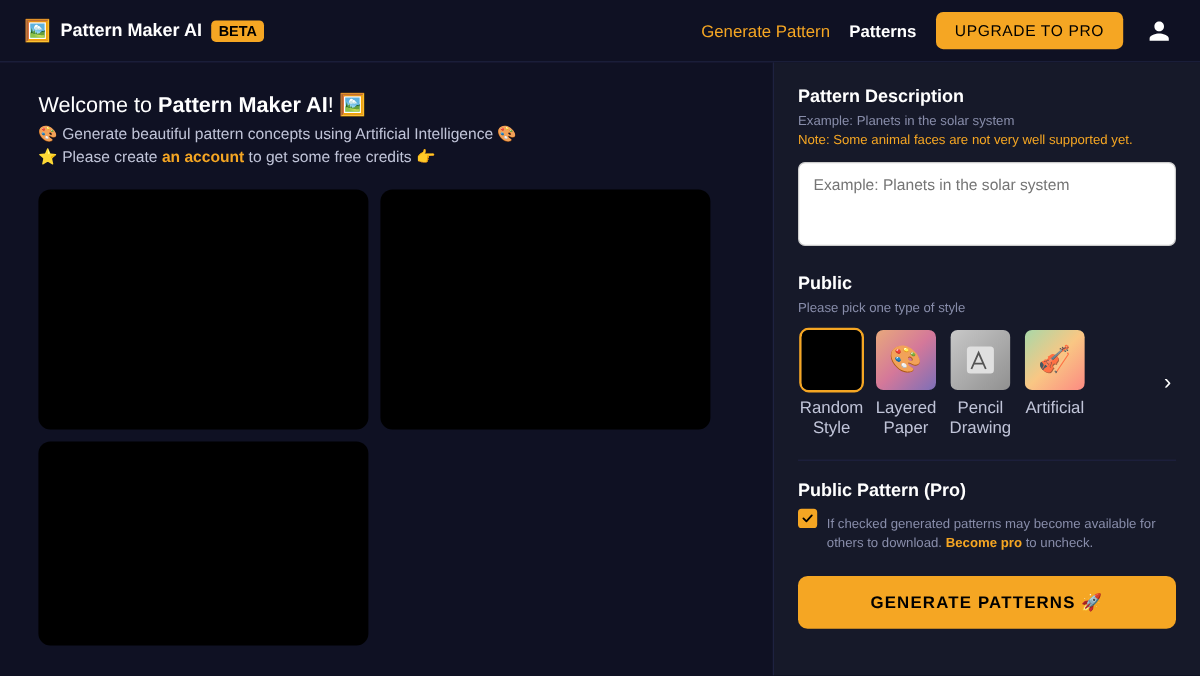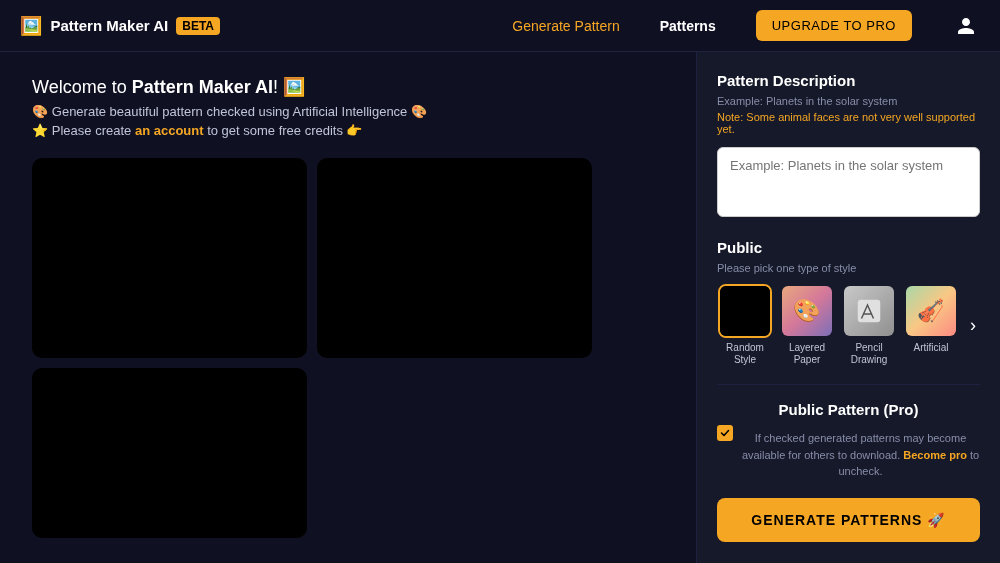--- a/index.html
+++ b/index.html
@@ -36,21 +36,21 @@
       background-color: #f5a623;
       color: #000;
       font-size: 12px;
       font-weight: 700;
       padding: 2px 6px;
       border-radius: 4px;
     }
     .header-nav {
       display: flex;
       align-items: center;
-      gap: 40px;
+      gap: 16px;
     }
     .nav-link-generate {
       color: #f5a623;
       font-size: 14px;
       font-weight: 500;
       cursor: pointer;
       text-decoration: none;
     }
     .nav-link-patterns {
       color: #ffffff;
@@ -134,21 +134,21 @@
       height: 200px;
     }
     .pattern-thumb-bottom {
       height: 170px;
       grid-column: span 1;
       grid-column-start: 1;
     }
 
     
     .right-panel {
-      width: 304px;
+      width: 356px;
       background-color: #161929;
       padding: 20px;
       border-left: 1px solid #1e2240;
       overflow-y: auto;
     }
     .section-title {
       font-size: 15px;
       font-weight: 700;
       color: #ffffff;
       margin-bottom: 6px;
@@ -239,41 +239,40 @@
     .style-thumb-watercolor {
       background: linear-gradient(135deg, #a8d8a8 0%, #f9c784 50%, #fc8a82 100%);
       width: 100%;
       height: 100%;
       display: flex;
       align-items: center;
       justify-content: center;
       font-size: 22px;
     }
     .style-label {
-      font-size: 10px;
+      font-size: 14px;
       color: #c0c4d8;
       text-align: center;
       line-height: 1.2;
     }
     .chevron-btn {
       background: none;
       border: none;
       color: #ffffff;
       font-size: 18px;
       cursor: pointer;
       padding: 0 4px;
       margin-left: 4px;
     }
 
     
     .public-section {
       margin-top: 18px;
       padding-top: 16px;
       border-top: 1px solid #1e2240;
-      text-align: center;
     }
     .public-desc {
       font-size: 11px;
       color: #888daa;
       line-height: 1.5;
       margin-top: 6px;
     }
     .public-desc .become-pro {
       color: #f5a623;
       font-weight: 600;
@@ -342,21 +341,21 @@
     </div>
   </div>
 </div>
 
 <div class="main">
 
   <div class="left-panel">
     <h1 class="welcome-title">
       <span>Welcome to </span><strong>Pattern Maker AI</strong>! <span>🖼️</span>
     </h1>
-    <p class="subtitle">🎨 Generate beautiful pattern checked using Artificial Intelligence 🎨</p>
+    <p class="subtitle">🎨 Generate beautiful pattern concepts using Artificial Intelligence 🎨</p>
     <p class="cta-line">
       <span>⭐ Please create </span><a class="cta-link">an account</a><span> to get some free credits 👉</span>
     </p>
 
     <div class="pattern-grid">
       <div class="pattern-thumb pattern-thumb-top"></div>
       <div class="pattern-thumb pattern-thumb-top"></div>
       <div class="pattern-thumb pattern-thumb-bottom"></div>
     </div>
   </div>

